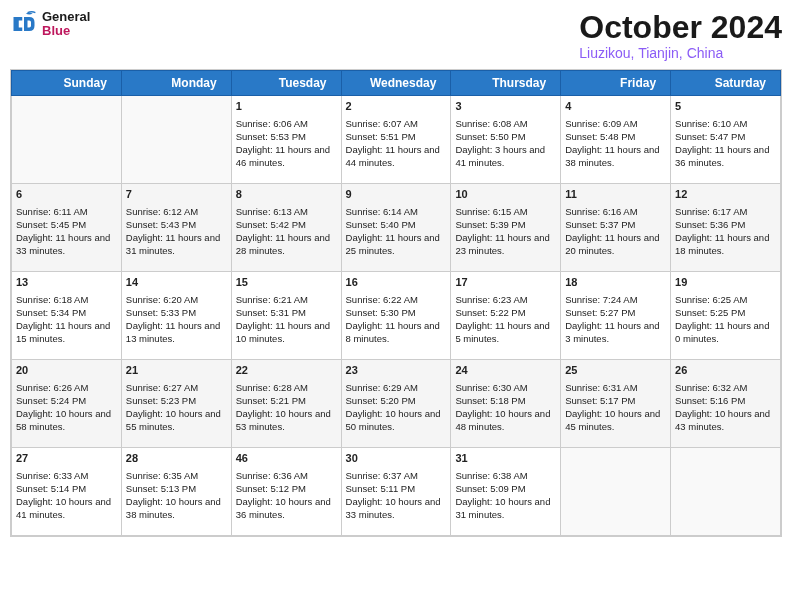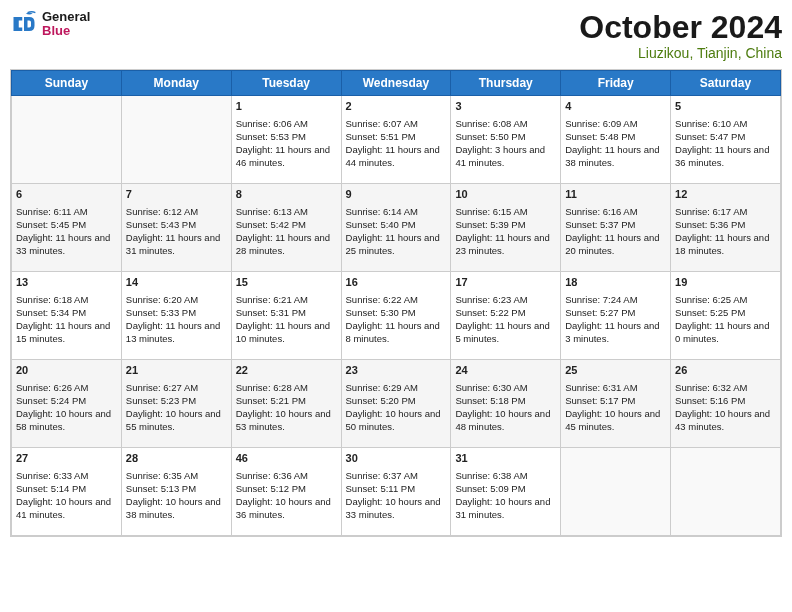--- a/index.html
+++ b/index.html
@@ -32,50 +32,50 @@
       font-size: 13px;
       font-weight: bold;
       color: #1a1a1a;
       line-height: 1.1;
     }
     .logo-icon {
       width: 28px;
       height: 28px;
     }
     .title-block {
-      text-align: right;
+      text-align: left;
     }
     .main-title {
       font-size: 32px;
       font-weight: bold;
       color: #1a1a1a;
       line-height: 1.1;
     }
     .subtitle {
       font-size: 14px;
-      color: #4d7c0f;
+      color: #8b5cf6;
     }
     .calendar {
       flex: 1;
       border: 1px solid #ccc;
       border-collapse: collapse;
       width: 100%;
     }
     table {
       width: 100%;
       border-collapse: collapse;
       table-layout: fixed;
     }
     thead tr th {
       background: #2979c7;
       color: #fff;
       font-size: 12px;
       font-weight: bold;
-      padding: 5px 4px;
-      text-align: center;
+      padding: 5px 14px;
+      text-align: right;
       border: 1px solid #1a5fa8;
     }
     tbody tr td {
       vertical-align: top;
       font-size: 9.5px;
       color: #222;
       padding: 3px 4px;
       border: 1px solid #ccc;
       height: 88px;
       line-height: 1.4;

